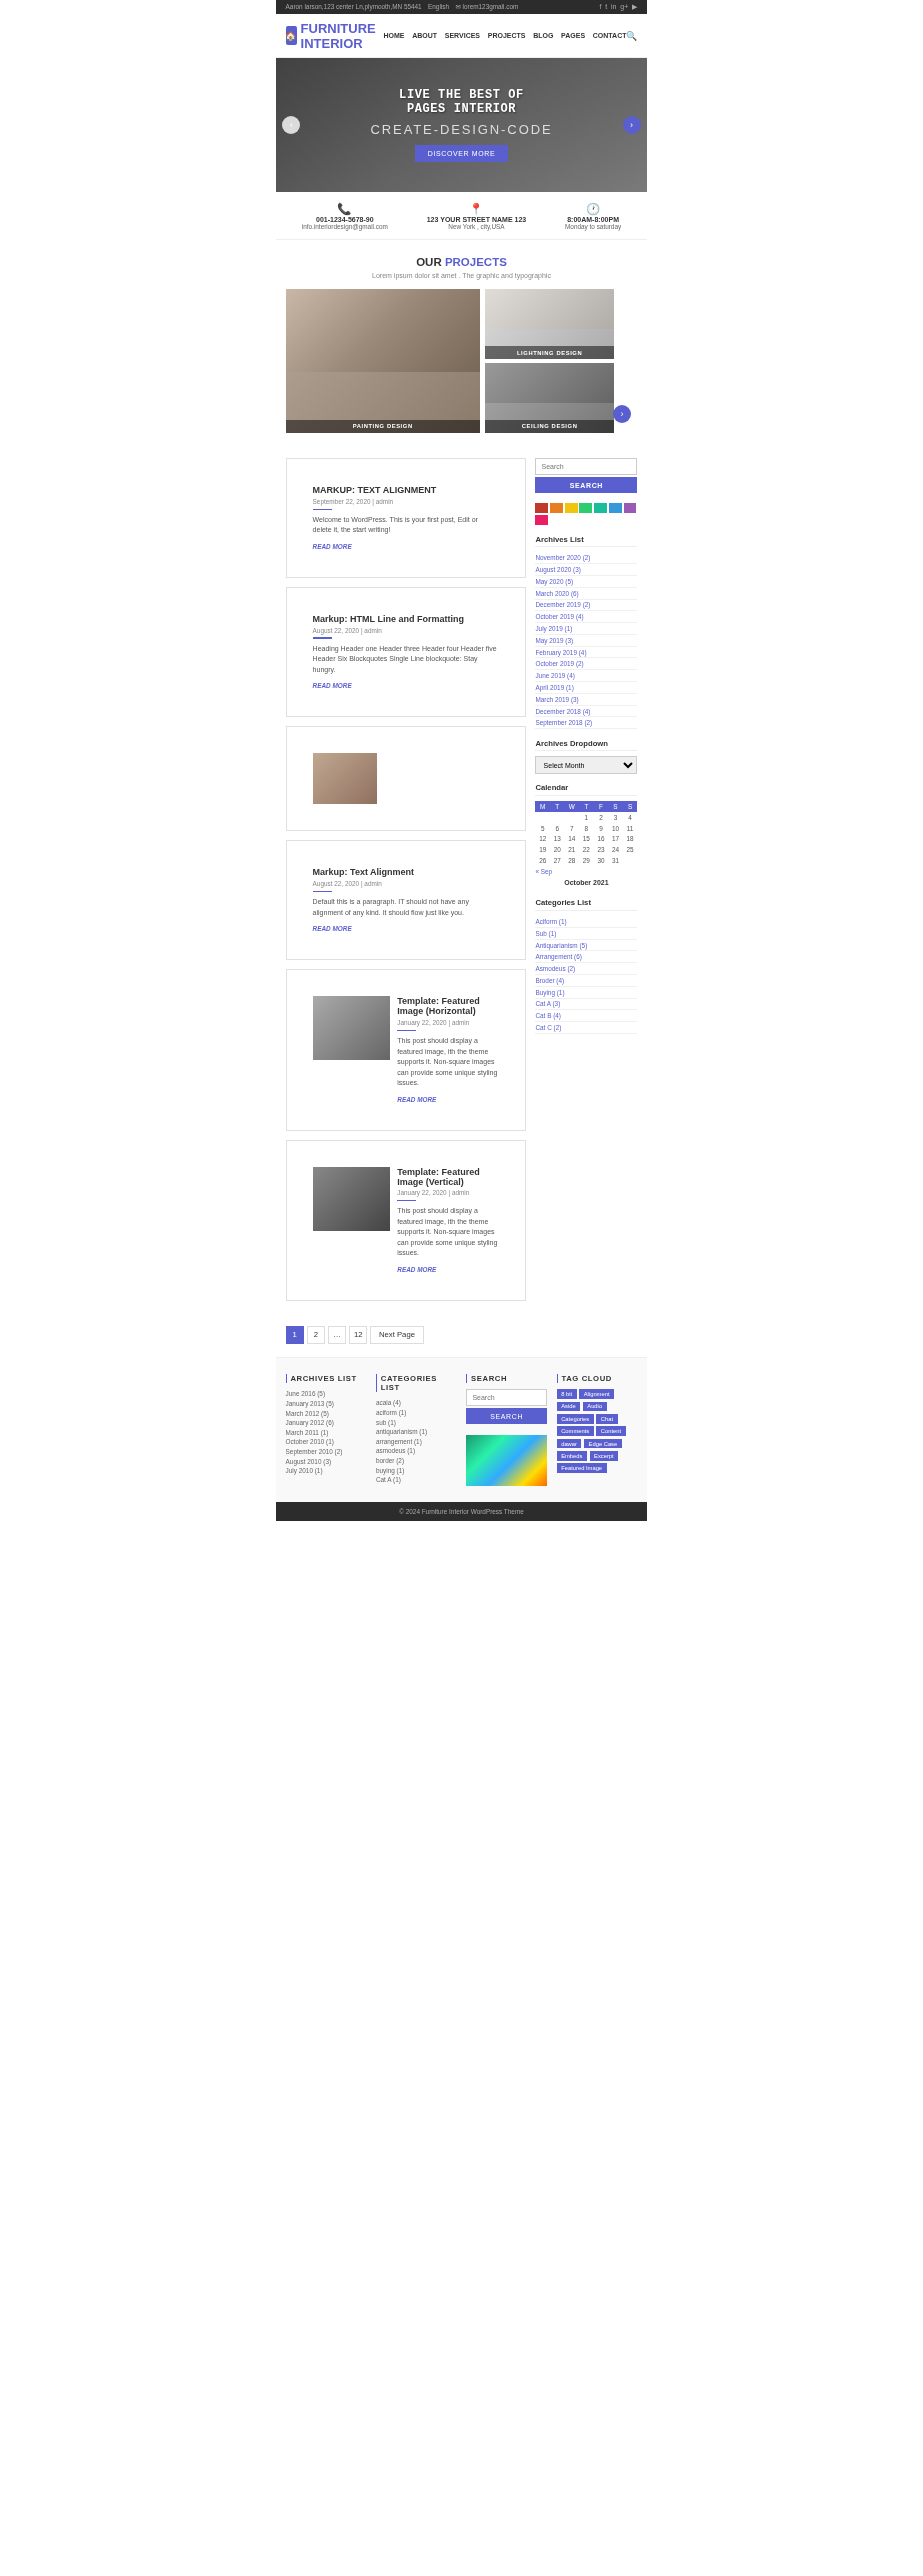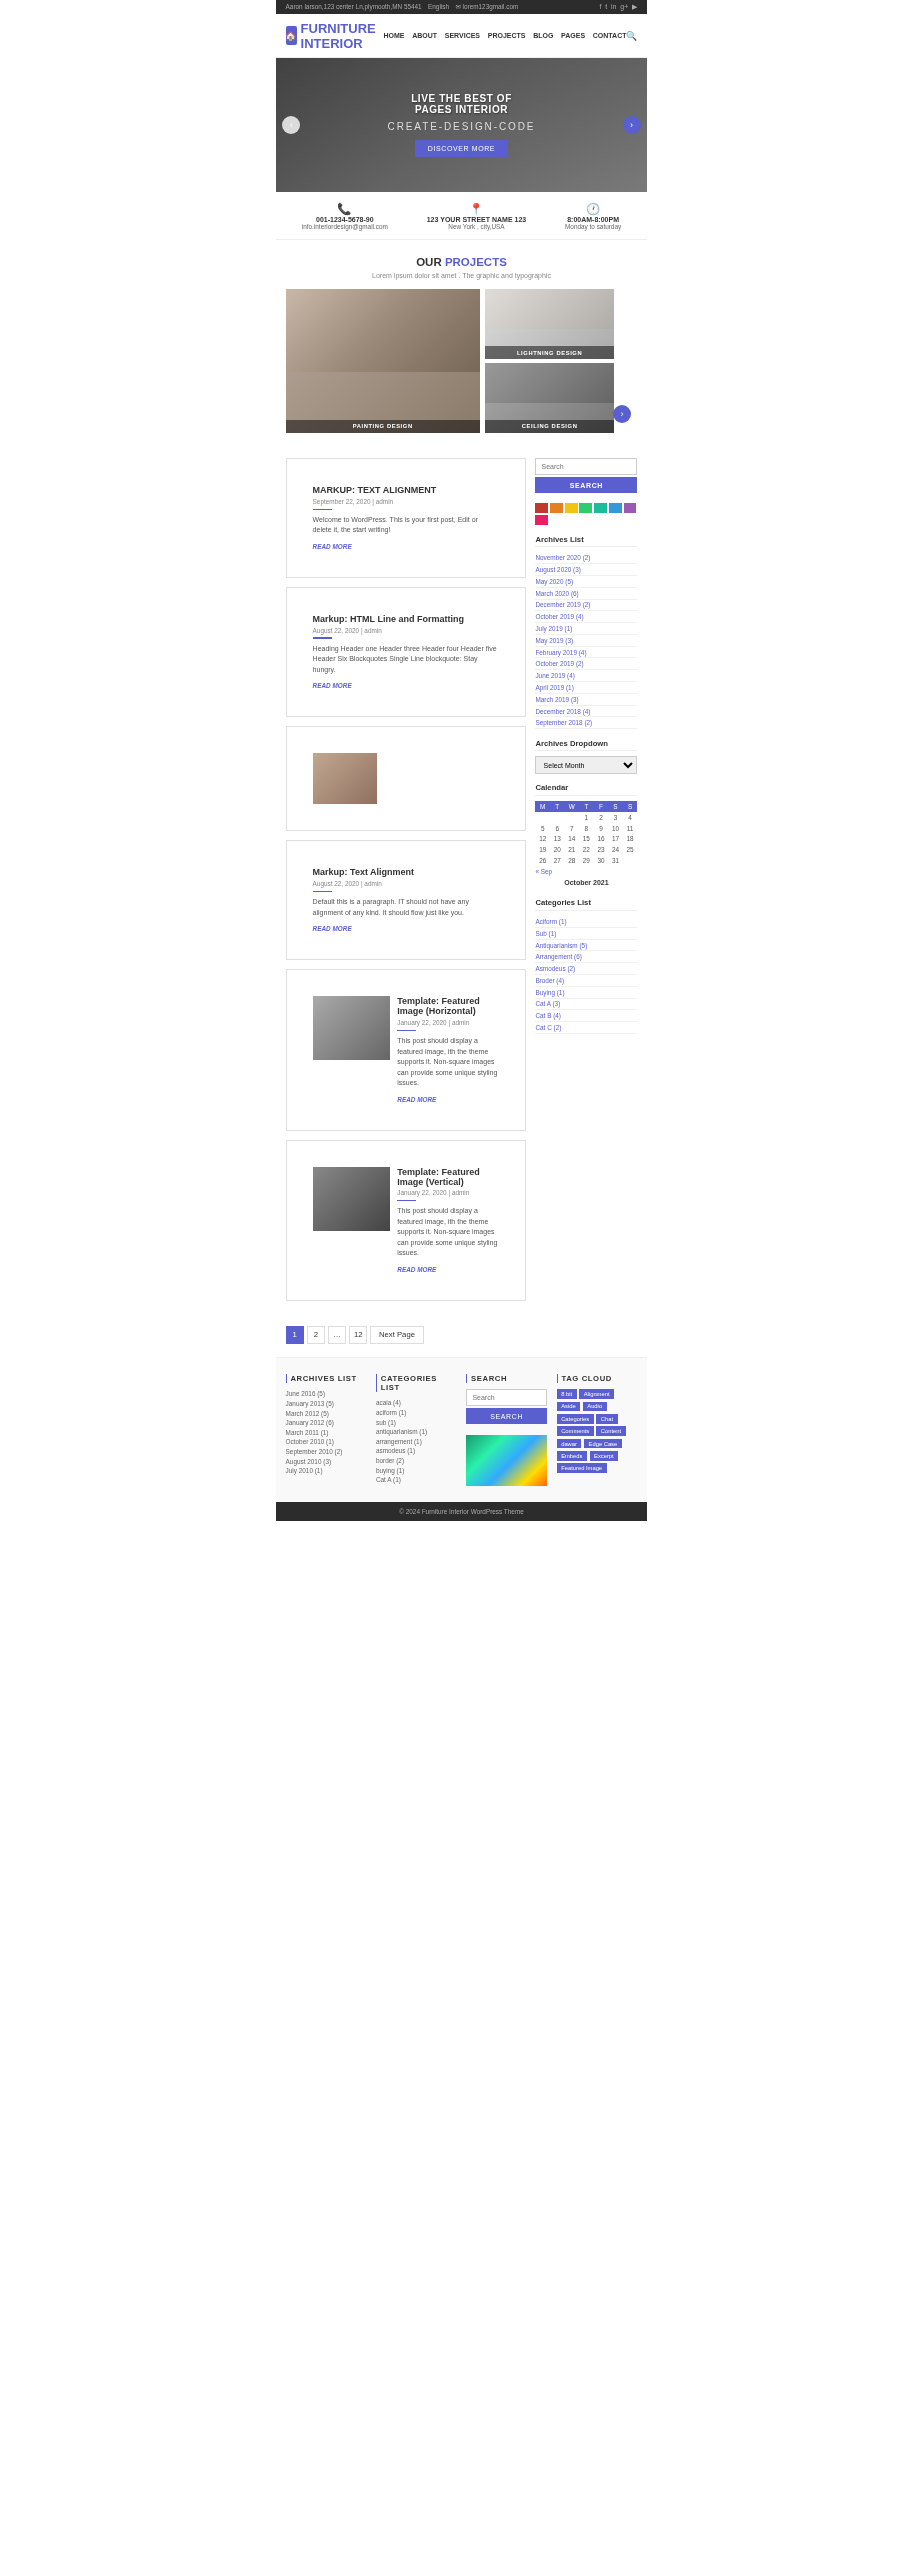--- a/index.html
+++ b/index.html
@@ -18,22 +18,22 @@
     .logo-text { font-size: 13px; font-weight: bold; color: #333; }
     .logo-text span { color: #5a5fcf; }
     .nav { display: flex; gap: 7.7px; font-size: 7px; font-weight: 600; color: #333; }
     .nav a { text-decoration: none; color: #333; cursor: pointer; }
     .search-icon-header { font-size: 9px; cursor: pointer; color: #333; }
 
     
     .hero { position: relative; background: linear-gradient(rgba(0,0,0,0.4), rgba(0,0,0,0.4)), #888; min-height: 128px; display: flex; flex-direction: column; justify-content: center; align-items: center; color: white; overflow: hidden; }
     .hero-bg { position: absolute; inset: 0; background: linear-gradient(135deg, #555 0%, #888 50%, #aaa 100%); z-index: 0; }
     .hero-content { position: relative; z-index: 1; text-align: center; padding: 19px; }
-    .hero-title { font-size: 10px; font-weight: bold; letter-spacing: 0.6px; text-shadow: 0.6px 0.6px 1.9px rgba(0,0,0,0.5); }
-    .hero-subtitle { font-size: 10px; letter-spacing: 1.9px; margin-top: 3.2px; color: #ddd; }
+    .hero-title { font-size: 12px; font-weight: bold; letter-spacing: 0.6px; text-shadow: 0.6px 0.6px 1.9px rgba(0,0,0,0.5); font-family: Liberation Mono, monospace; }
+    .hero-subtitle { font-size: 13px; letter-spacing: 1.9px; margin-top: 3.2px; color: #ddd; }
     .hero-btn { background: #5a5fcf; color: white; border: none; padding: 5.1px 12.8px; font-size: 7px; cursor: pointer; margin-top: 7.7px; letter-spacing: 0.6px; }
     .hero-arrow-left { position: absolute; left: 6.4px; top: 50%; transform: translateY(-50%); z-index: 2; background: rgba(255,255,255,0.8); border-radius: 50%; width: 18px; height: 18px; display: flex; align-items: center; justify-content: center; cursor: pointer; font-size: 9px; }
     .hero-arrow-right { position: absolute; right: 6.4px; top: 50%; transform: translateY(-50%); z-index: 2; background: #5a5fcf; border-radius: 50%; width: 18px; height: 18px; display: flex; align-items: center; justify-content: center; cursor: pointer; color: white; font-size: 9px; }
 
     
     .contact-bar { display: flex; justify-content: space-around; background: #fff; padding: 9.6px 6.4px; border-bottom: 1.3px solid #eee; }
     .contact-item { text-align: center; font-size: 6.4px; color: #666; }
     .contact-item .contact-icon { font-size: 11.5px; color: #5a5fcf; }
     .contact-item .contact-num { font-weight: bold; color: #333; font-size: 7px; }
 

